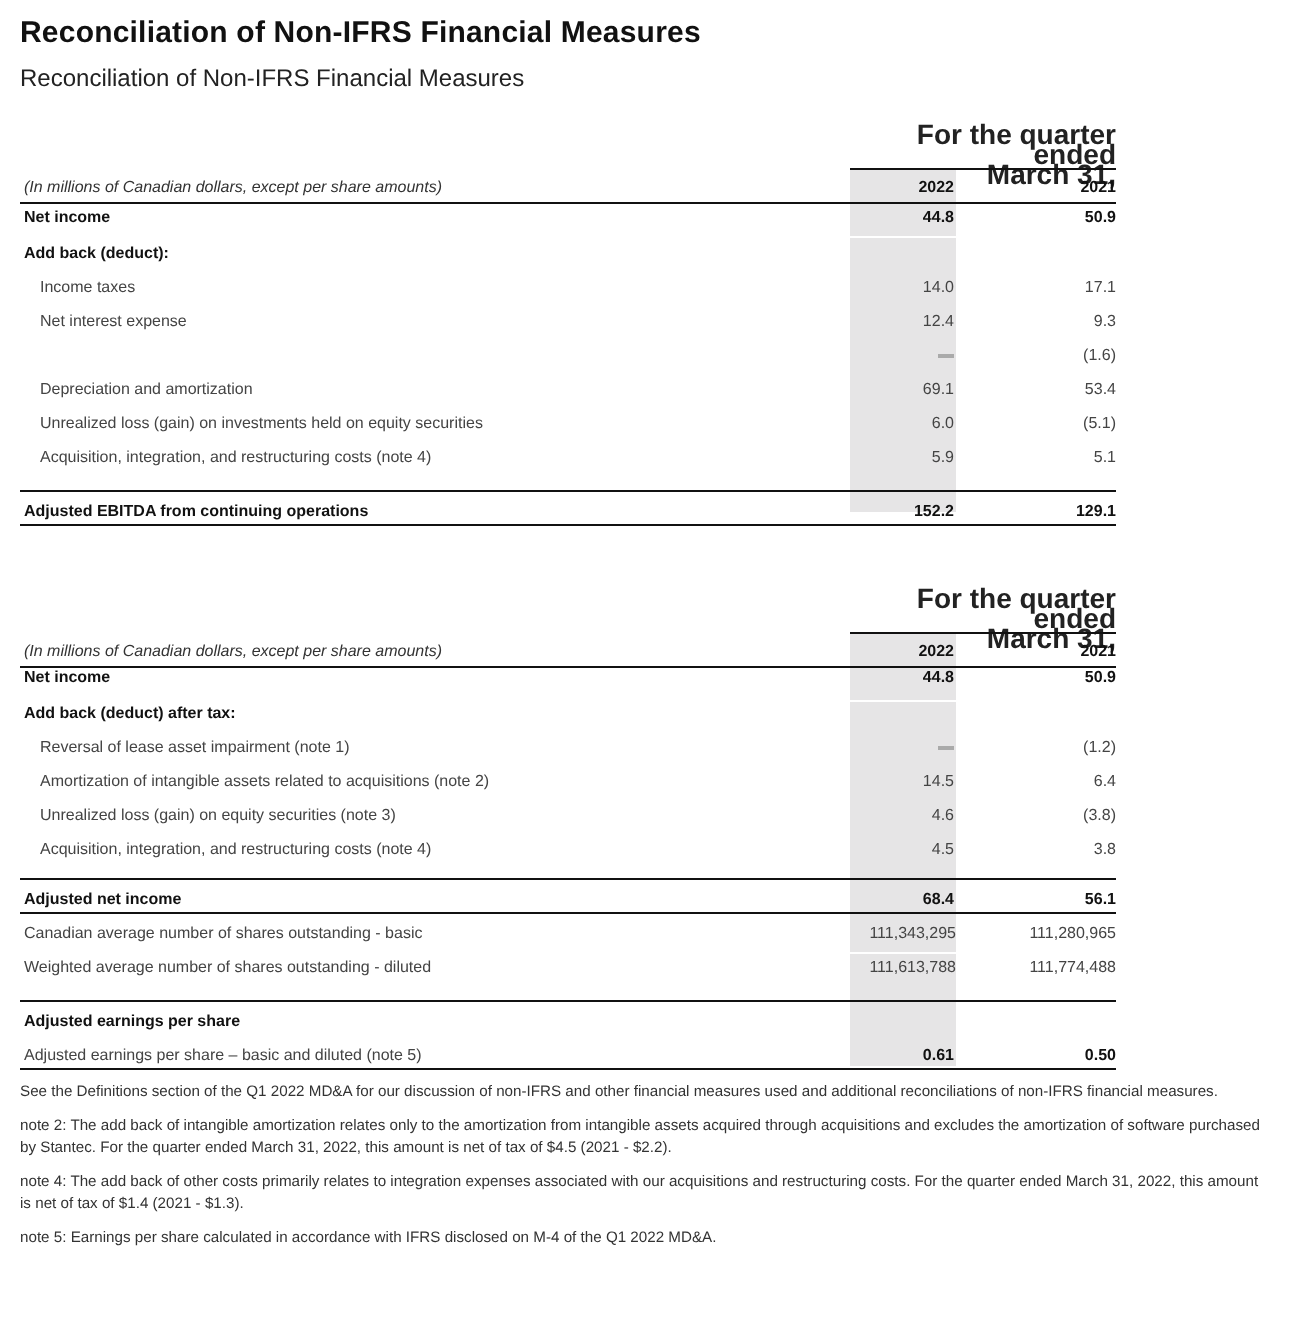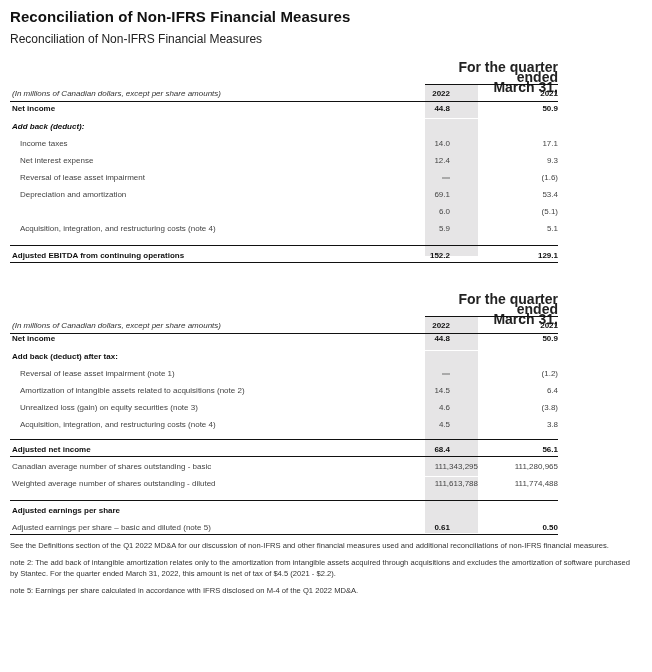--- a/index.html
+++ b/index.html
@@ -7,21 +7,21 @@
          font-family: "Liberation Sans", sans-serif; color: #222; }
   .h1 { position: absolute; left: 10px; top: 8px; font-size: 15px; font-weight: bold; color: #111; letter-spacing: 0.1px; }
   .h2 { position: absolute; left: 10px; top: 32px; font-size: 12px; color: #222; }
 
   .tbl { position: absolute; left: 10px; width: 548px; }
   .shade { position: absolute; left: 415px; width: 53px; background: #e6e5e6; }
   .period { position: absolute; left: 415px; width: 133px; text-align: right; font-size: 14px; font-weight: bold; color: #222; line-height: 10px; }
   .row { position: absolute; left: 0; width: 548px; height: 17px; font-size: 8px; line-height: 17px; }
   .row .lbl { position: absolute; left: 2px; white-space: nowrap; }
   .row .lbl.ind { left: 10px; }
-  .row .c22 { position: absolute; left: 403px; width: 37px; text-align: right; }
+  .row .c22 { position: absolute; left: 430px; width: 37px; text-align: right; }
   .row .c21 { position: absolute; left: 468px; width: 80px; text-align: right; }
   .bold { font-weight: bold; color: #111; }
   .ital { font-style: italic; color: #333; }
   .norm { color: #444; }
   .rule { position: absolute; height: 0; border-top: 1.3px solid #111; }
   .dash { display: inline-block; width: 8px; height: 1.5px; background: #aaa; vertical-align: middle; }
   .wsep { position: absolute; left: 415px; width: 53px; height: 0; border-top: 1px solid #fff; }
 
   .notes { position: absolute; left: 10px; top: 540px; width: 625px; font-size: 7.6px; color: #333; line-height: 11px; }
   .notes p { margin: 0 0 6px 0; }
@@ -44,44 +44,44 @@
     <span class="c22 bold">2022</span>
     <span class="c21 bold">2021</span>
   </div>
   <div class="rule" style="top:41px; left:0; width:548px;"></div>
   <div class="row bold" style="top:40px;">
     <span class="lbl">Net income</span>
     <span class="c22">44.8</span>
     <span class="c21">50.9</span>
   </div>
   <div class="wsep" style="top:58px;"></div>
-  <div class="row bold" style="top:58px;font-style:italic;">
+  <div class="row bold" style="top:58px;">
     <span class="lbl">Add back (deduct):</span>
   </div>
   <div class="row norm" style="top:75px;">
     <span class="lbl ind">Income taxes</span>
     <span class="c22">14.0</span>
     <span class="c21">17.1</span>
   </div>
   <div class="row norm" style="top:92px;">
     <span class="lbl ind">Net interest expense</span>
     <span class="c22">12.4</span>
     <span class="c21">9.3</span>
   </div>
   <div class="row norm" style="top:109px;">
-    <span class="lbl ind">Reversal of lease asset impairment</span>
     <span class="c22"><span class="dash"></span></span>
     <span class="c21">(1.6)</span>
   </div>
   <div class="row norm" style="top:126px;">
     <span class="lbl ind">Depreciation and amortization</span>
     <span class="c22">69.1</span>
     <span class="c21">53.4</span>
   </div>
   <div class="row norm" style="top:143px;">
+    <span class="lbl ind">Unrealized loss (gain) on investments held on equity securities</span>
     <span class="c22">6.0</span>
     <span class="c21">(5.1)</span>
   </div>
   <div class="row norm" style="top:160px;">
     <span class="lbl ind">Acquisition, integration, and restructuring costs (note 4)</span>
     <span class="c22">5.9</span>
     <span class="c21">5.1</span>
   </div>
   <div class="rule" style="top:185px; left:0; width:548px;"></div>
   <div class="row bold" style="top:187px;">
@@ -160,14 +160,15 @@
     <span class="lbl">Adjusted earnings per share – basic and diluted (note 5)</span>
     <span class="c22 bold">0.61</span>
     <span class="c21 bold">0.50</span>
   </div>
   <div class="rule" style="top:242px; left:0; width:548px;"></div>
 </div>
 
 <div class="notes">
   <p>See the Definitions section of the Q1 2022 MD&amp;A for our discussion of non-IFRS and other financial measures used and additional reconciliations of non-IFRS financial measures.</p>
   <p>note 2: The add back of intangible amortization relates only to the amortization from intangible assets acquired through acquisitions and excludes the amortization of software purchased by Stantec. For the quarter ended March 31, 2022, this amount is net of tax of $4.5 (2021 - $2.2).</p>
+  <p>note 4: The add back of other costs primarily relates to integration expenses associated with our acquisitions and restructuring costs. For the quarter ended March 31, 2022, this amount is net of tax of $1.4 (2021 - $1.3).</p>
   <p>note 5: Earnings per share calculated in accordance with IFRS disclosed on M-4 of the Q1 2022 MD&amp;A.</p>
 </div>
 
 </body></html>

